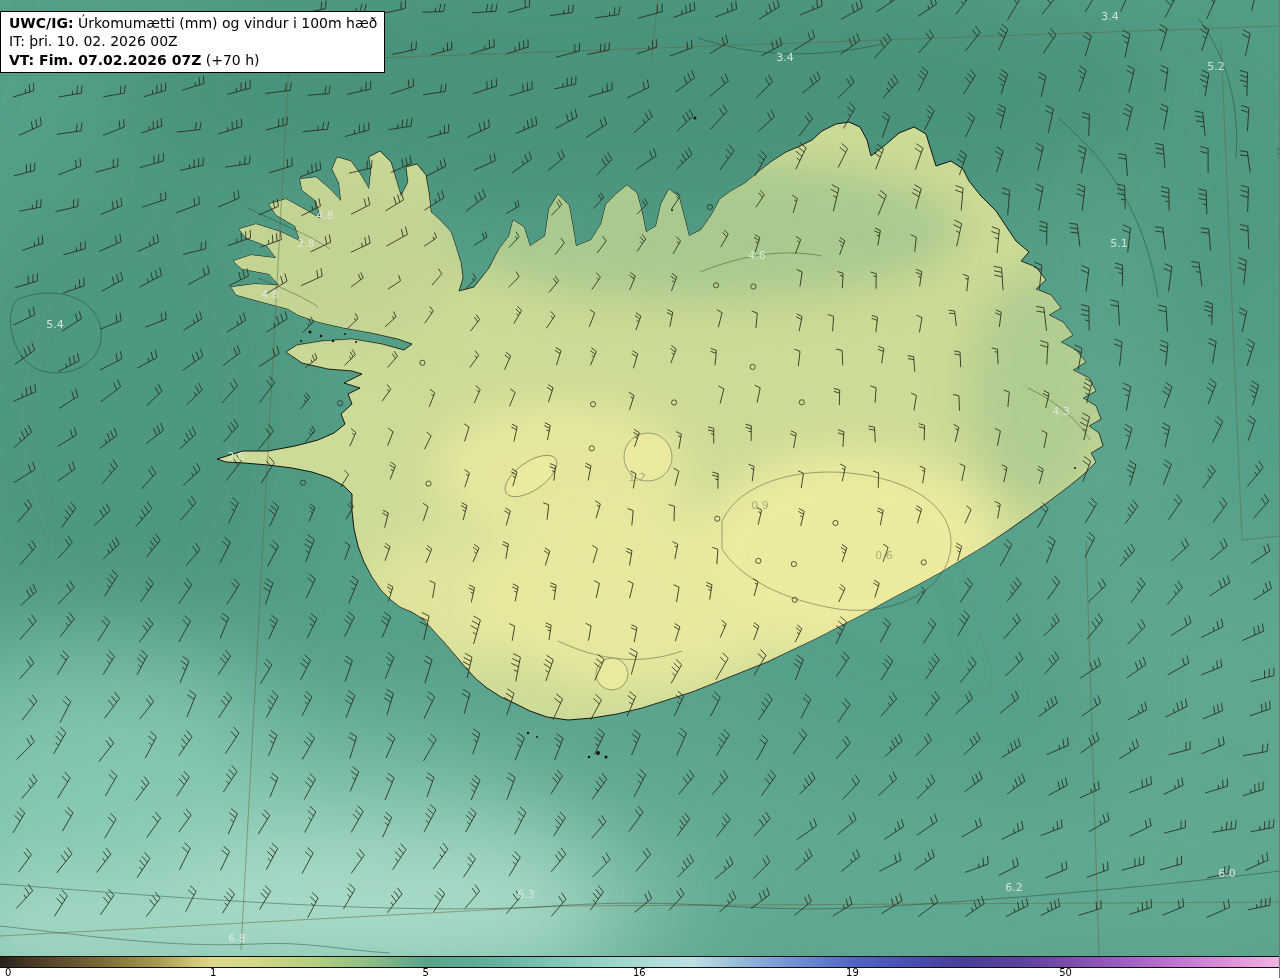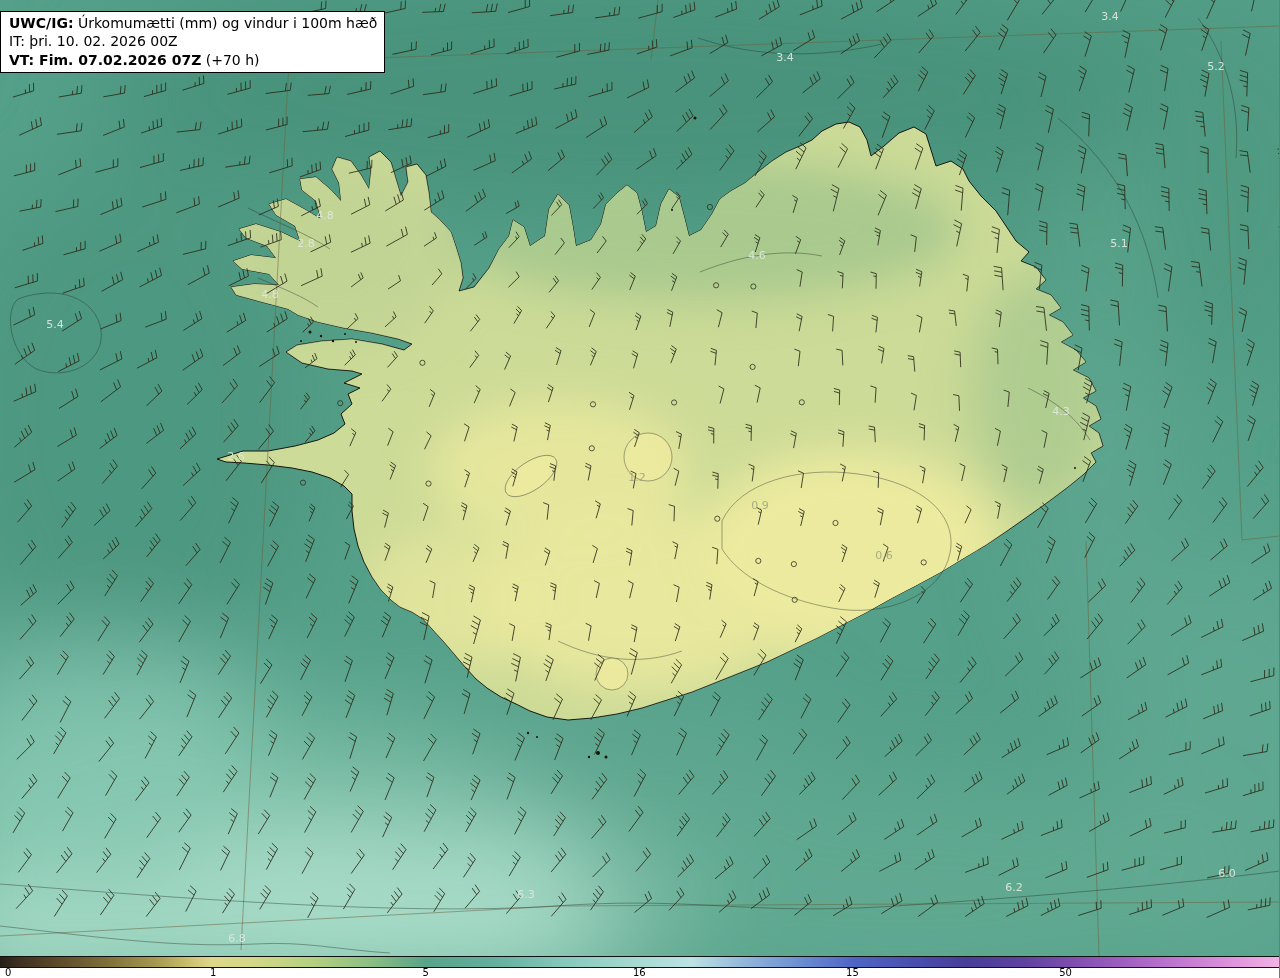--- a/index.html
+++ b/index.html
@@ -949,19 +949,19 @@
     </div>
   </div>
 
   <div class="colorbar-wrap">
     <div class="cbar" id="cbar" style="background: linear-gradient(to right, rgb(36, 31, 24) 0%, rgb(58, 45, 32) 1.2%, rgb(92, 74, 42) 4.5%, rgb(128, 112, 58) 8.5%, rgb(170, 156, 82) 12.5%, rgb(207, 196, 114) 15%, rgb(221, 216, 138) 16.6%, rgb(210, 215, 134) 20%, rgb(180, 207, 129) 24.5%, rgb(139, 190, 131) 29%, rgb(88, 163, 138) 33.3%, rgb(99, 175, 157) 38.5%, rgb(130, 198, 186) 43.5%, rgb(168, 219, 212) 50%, rgb(188, 226, 228) 54%, rgb(143, 179, 218) 58.5%, rgb(108, 142, 210) 62.5%, rgb(79, 102, 196) 66.6%, rgb(73, 80, 176) 71%, rgb(71, 62, 151) 75.5%, rgb(95, 66, 159) 80%, rgb(122, 76, 172) 83.3%, rgb(156, 93, 192) 87.5%, rgb(192, 119, 208) 92%, rgb(224, 149, 220) 96.5%, rgb(242, 180, 230) 100%);"></div>
     <div class="cticks" id="cticks">
         <div class="tick first" style="left: 0.4%;">0</div>
         <div class="tick" style="left: 16.65%;">1</div>
         <div class="tick" style="left: 33.25%;">5</div>
         <div class="tick" style="left: 49.95%;">16</div>
-        <div class="tick" style="left: 66.6%;">15</div>
+        <div class="tick" style="left: 66.6%;">19</div>
         <div class="tick" style="left: 83.25%;">50</div>
         <div class="tick last" style="left: 99.6%; margin-top: 30px;">50</div>
       </div>
   </div>
 
 </div>
 
 </body></html>

